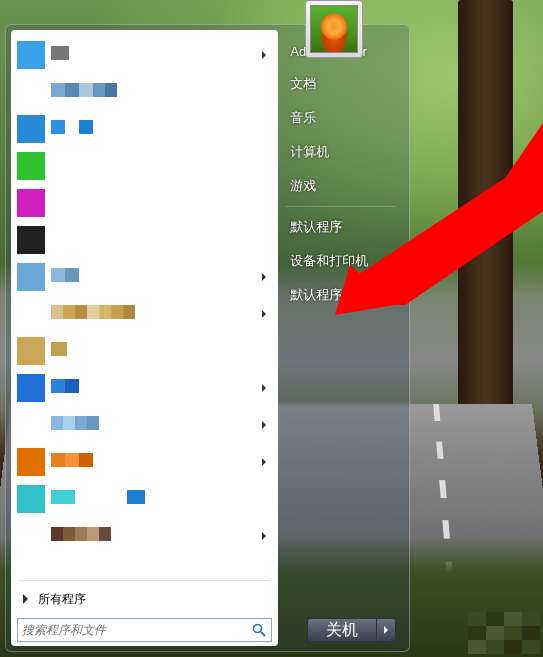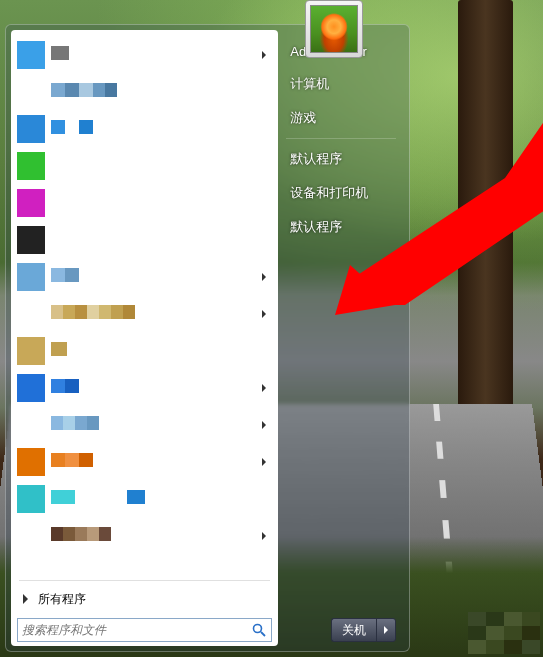--- a/index.html
+++ b/index.html
@@ -195,22 +195,22 @@
   display: flex;
   align-items: stretch;
   height: 24px;
 }
 .shutdown-main {
   background: linear-gradient(180deg, #6a7080 0%, #3a4050 100%);
   border: 1px solid #2a3040;
   border-right: none;
   border-radius: 3px 0 0 3px;
   color: #fff;
-  font-size: 12px;
-  padding: 0 10px;
+  font-size: 16px;
+  padding: 0 18px;
   display: flex;
   align-items: center;
 }
 .shutdown-arrow {
   background: linear-gradient(180deg, #6a7080 0%, #3a4050 100%);
   border: 1px solid #2a3040;
   border-radius: 0 3px 3px 0;
   width: 20px;
   display: flex;
   align-items: center;
@@ -409,20 +409,22 @@
             <circle cx="6.5" cy="6.5" r="4" fill="none" stroke="#2a70c8" stroke-width="1.6"></circle>
             <line x1="10" y1="10" x2="14" y2="14" stroke="#2a70c8" stroke-width="1.8"></line>
           </svg>
         </div>
       </div>
     </div>
 
     <div class="right-panel">
       <div id="right-items">
           <div class="right-item">Administrator</div>
+          <div class="right-item">文档</div>
+          <div class="right-item">音乐</div>
           <div class="right-item">计算机</div>
           <div class="right-item">游戏</div>
           <div class="right-sep"></div>
           <div class="right-item">默认程序</div>
           <div class="right-item">设备和打印机</div>
           <div class="right-item">默认程序</div>
         </div>
       <div class="bottom-right">
         <div class="shutdown-btn">
           <div class="shutdown-main">

